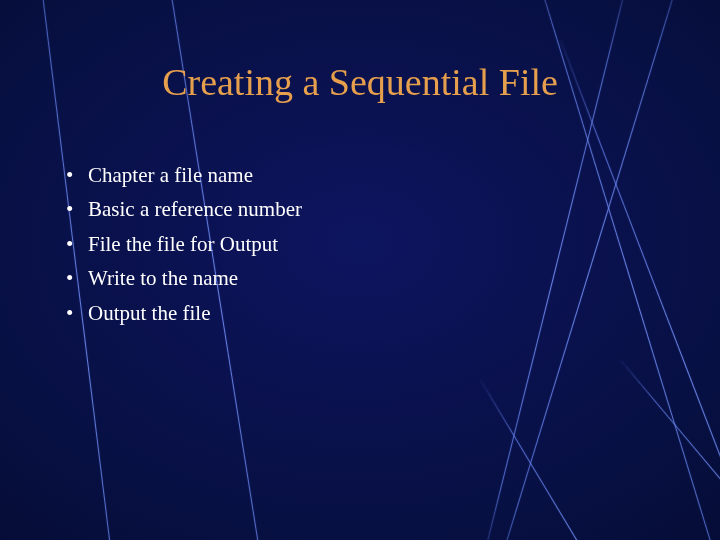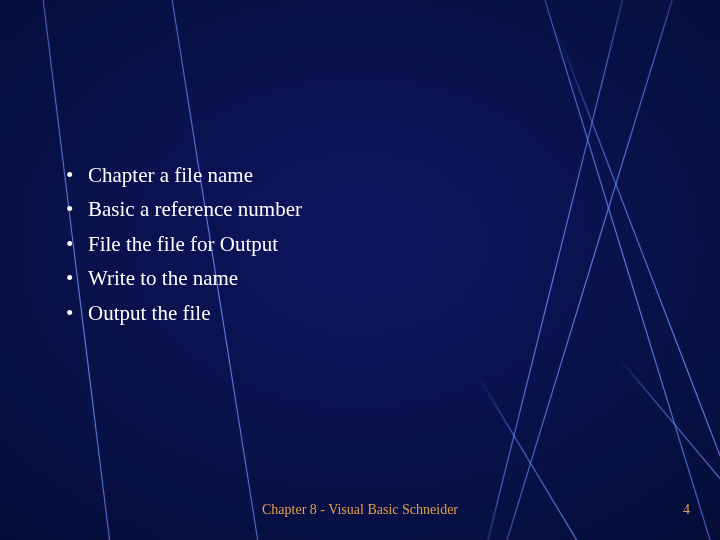--- a/index.html
+++ b/index.html
@@ -93,20 +93,21 @@
     <div class="streak" style="left:690px; top:-60px; height:700px; transform:rotate(17deg);"></div>
     <div class="streak" style="left:560px; top:40px;  height:700px; transform:rotate(-21deg);"></div>
     <div class="streak" style="left:520px; top:-80px; height:780px; transform:rotate(-17deg);"></div>
     <div class="streak" style="left:480px; top:380px; height:420px; transform:rotate(-31deg);"></div>
     <div class="streak" style="left:620px; top:360px; height:360px; transform:rotate(-40deg);"></div>
     <div class="streak" style="left:28px;  top:-120px;height:900px; transform:rotate(-7deg);"></div>
 
     <div class="streak" style="left:140px; top:-200px;height:1000px;transform:rotate(-9deg);"></div>
   </div>
 
+  <div class="title">Creating a Sequential File</div>
 
   <div class="bullets">
     <div class="bullet-row">
       <span class="bullet-dot">•</span>
       <span class="bullet-text">Chapter a file name</span>
     </div>
     <div class="bullet-row">
       <span class="bullet-dot">•</span>
       <span class="bullet-text">Basic a reference number</span>
     </div>
@@ -117,18 +118,14 @@
     <div class="bullet-row">
       <span class="bullet-dot">•</span>
       <span class="bullet-text">Write to the name</span>
     </div>
     <div class="bullet-row">
       <span class="bullet-dot">•</span>
       <span class="bullet-text">Output the file</span>
     </div>
   </div>
 
-  <div class="footer">
-    <div class="footer-center">Chapter 8 - Visual Basic     Schneider</div>
-    <div class="footer-right">4</div>
-  </div>
 
 </div>
 
 </body></html>

